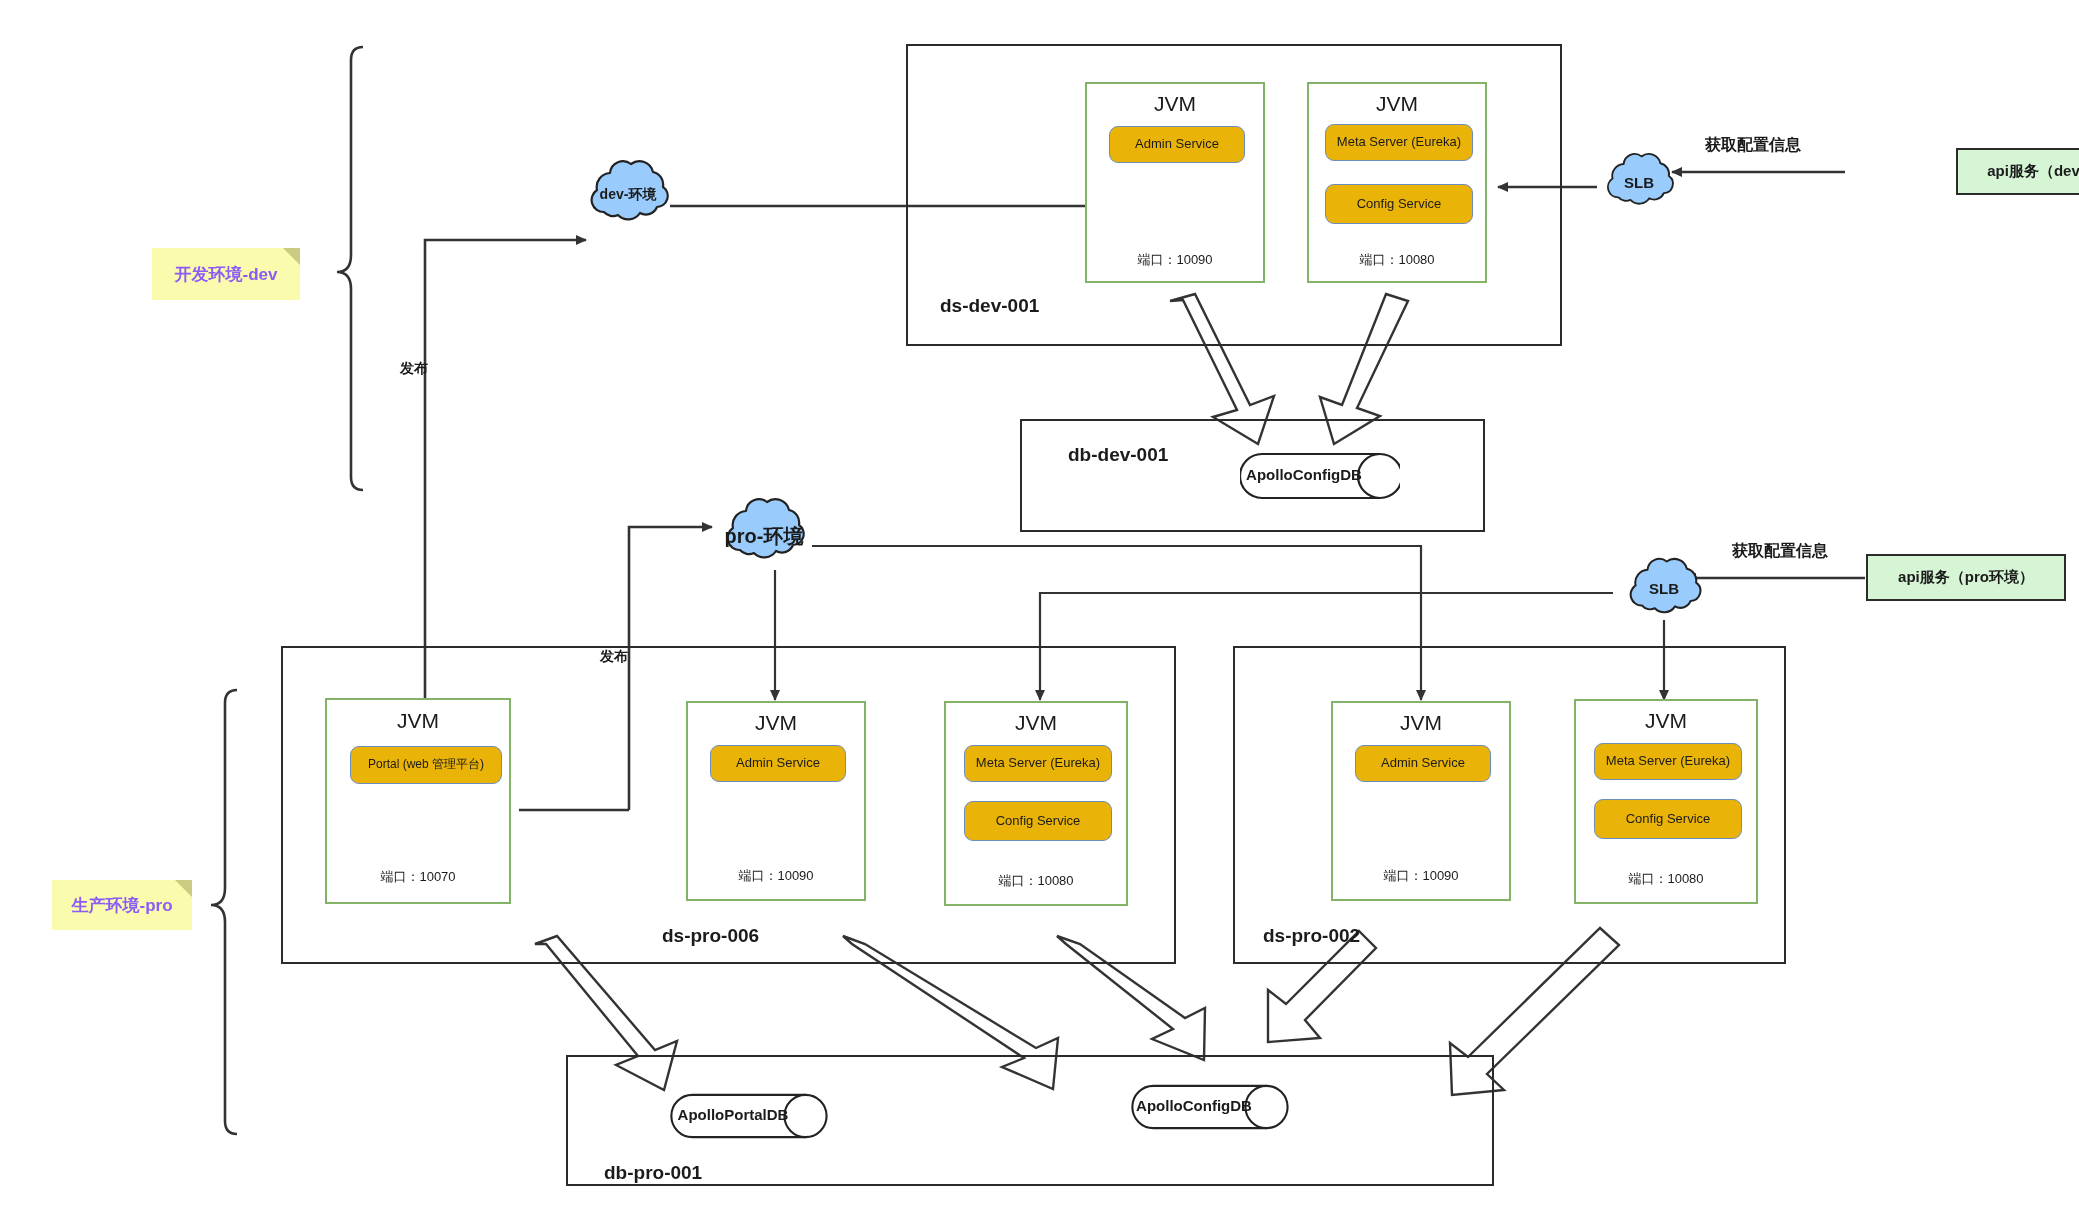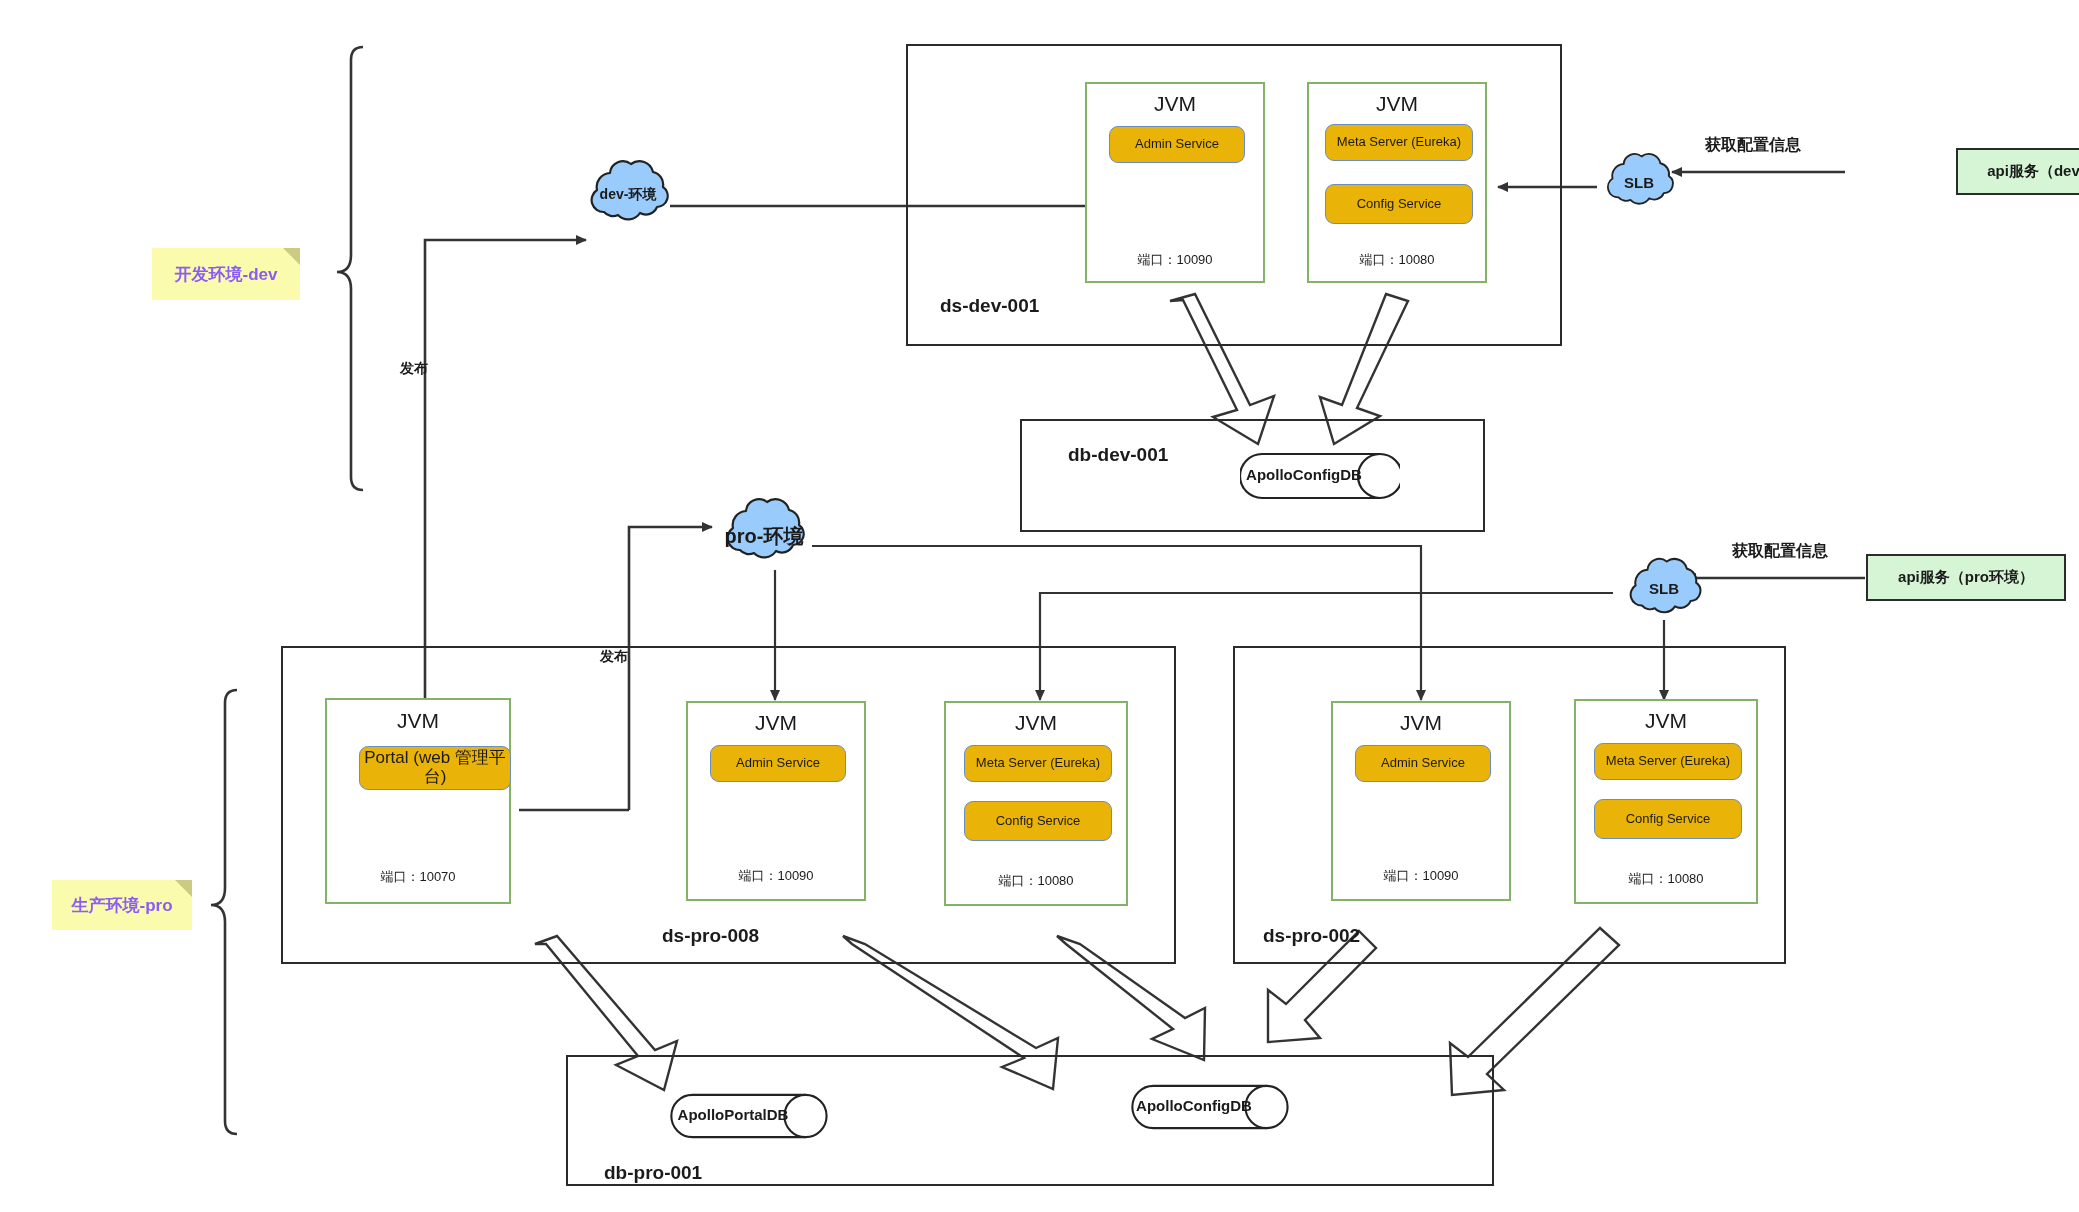--- a/index.html
+++ b/index.html
@@ -168,25 +168,25 @@
     </svg>
     <span class="txt" style="top:24px;font-size:15px;">SLB</span>
   </div>
   <div class="elabel" style="left:1732px;top:541px;font-size:16px;">获取配置信息</div>
 
   <div class="node apibox" style="left:1866px;top:554px;width:200px;height:47px;font-size:15px;">
     <span>api服务（pro环境）</span>
   </div>
 
   <div class="node frame" style="left:281px;top:646px;width:895px;height:318px;"></div>
-  <div class="frame-label" style="left:662px;top:925px;font-size:19px;">ds-pro-008</div>
+  <div class="frame-label" style="left:662px;top:925px;font-size:19px;">ds-pro-006</div>
 
   <div class="node jvm" style="left:325px;top:698px;width:186px;height:206px;">
     <span class="jvm-title" style="top:9px;font-size:21px;">JVM</span>
-    <span class="svc" style="left:32px;top:46px;width:152px;height:44px;font-size:17px;">Portal (web 管理平台)</span>
+    <span class="svc" style="left:23px;top:46px;width:152px;height:38px;font-size:12px;">Portal (web 管理平台)</span>
     <span class="jvm-port" style="bottom:16px;font-size:13px;">端口：10070</span>
   </div>
 
   <div class="node jvm" style="left:686px;top:701px;width:180px;height:200px;">
     <span class="jvm-title" style="top:8px;font-size:21px;">JVM</span>
     <span class="svc" style="left:22px;top:42px;width:136px;height:37px;font-size:13px;">Admin Service</span>
     <span class="jvm-port" style="bottom:14px;font-size:13px;">端口：10090</span>
   </div>
 
   <div class="node jvm" style="left:944px;top:701px;width:184px;height:205px;">

